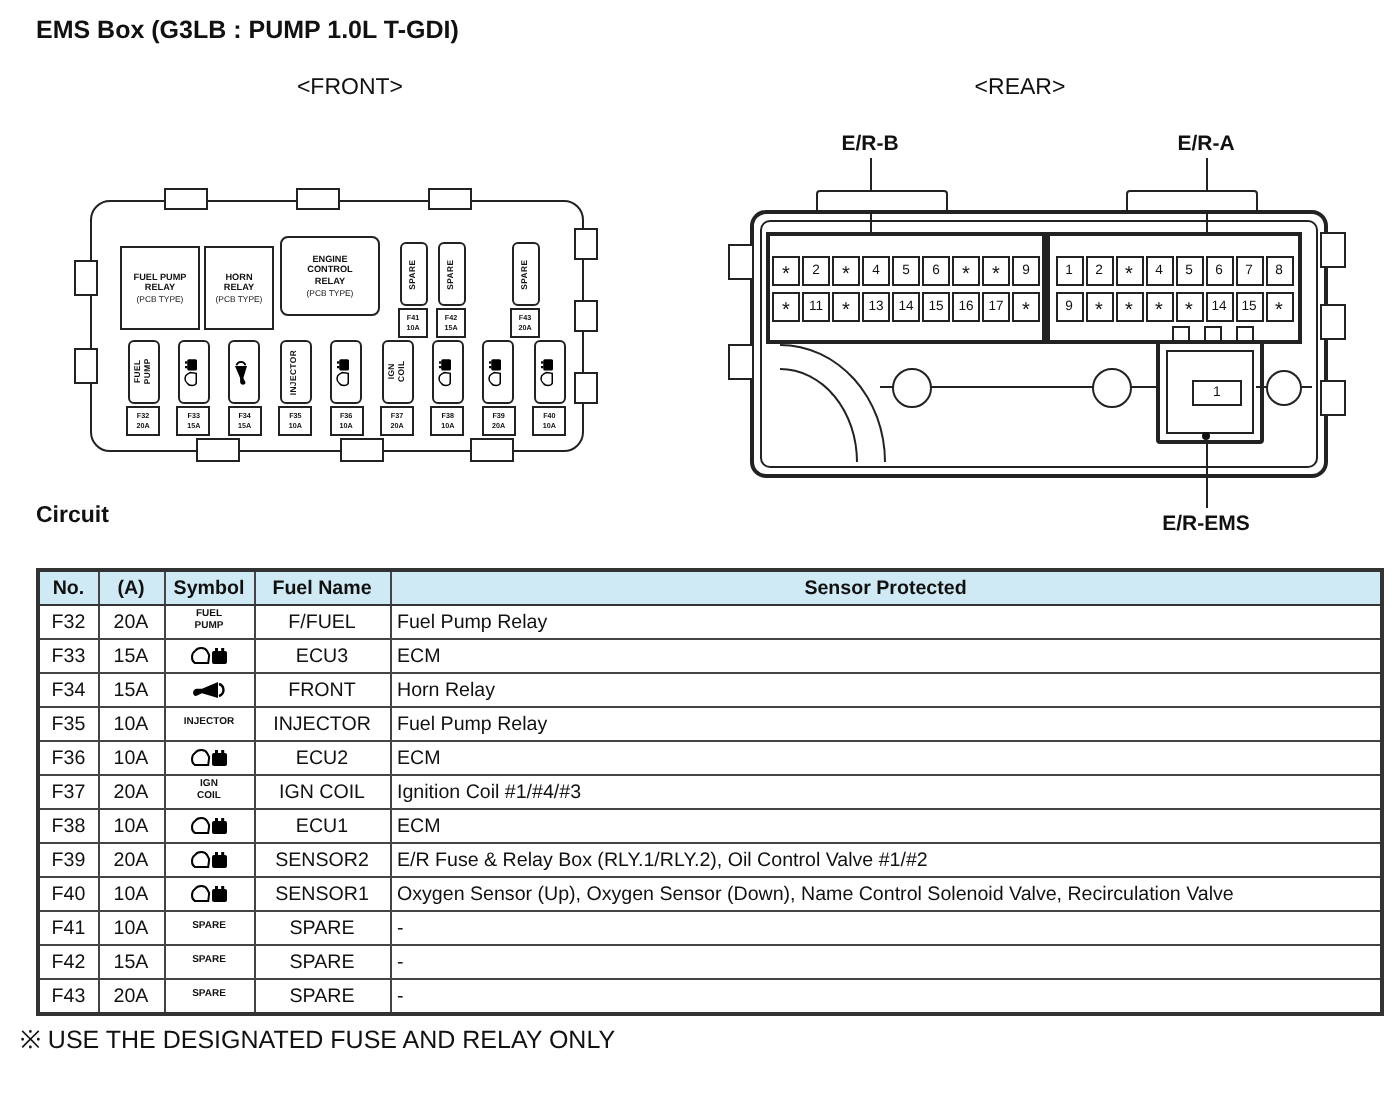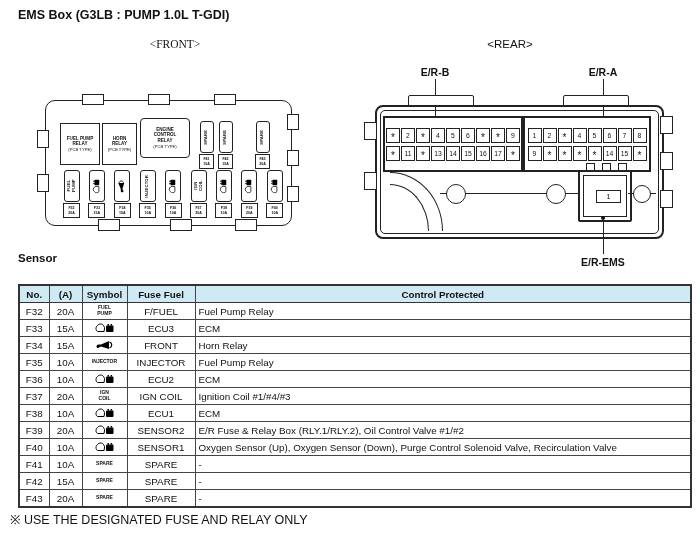--- a/index.html
+++ b/index.html
@@ -1,20 +1,20 @@
 <!DOCTYPE html>
 <html><head>
 <meta charset="utf-8">
 <style>
   html,body{margin:0;padding:0;background:#fff;}
   body{width:700px;height:550px;position:relative;font-family:"Liberation Sans",sans-serif;color:#111;overflow:hidden;}
   .abs{position:absolute;}
   
   #page-title{left:18px;top:8px;font-size:12.5px;font-weight:bold;}
-  #front-label{left:60px;top:38px;width:230px;text-align:center;font-size:11.5px;font-family:Liberation Serif, serif;}
+  #front-label{left:60px;top:38px;width:230px;text-align:center;font-size:11.5px;}
   #rear-label{left:395px;top:38px;width:230px;text-align:center;font-size:11.5px;}
   
   #front-diagram{left:30px;top:92px;width:300px;height:150px;}
   .front-outline{left:15px;top:8px;width:245px;height:124px;border:1.5px solid #222;border-radius:10px;}
   .tab{border:1.2px solid #222;background:#fff;}
   .relay{border:1.2px solid #222;background:#fff;display:flex;flex-direction:column;align-items:center;justify-content:center;text-align:center;}
   .relay .r-name{font-size:4.6px;font-weight:bold;line-height:1.25;white-space:pre-line;}
   .relay .r-sub{font-size:4.2px;line-height:1.3;}
   .vfuse{display:flex;flex-direction:column;align-items:center;}
   .vfuse-body{width:12px;height:30px;border:1px solid #222;border-radius:3px;display:flex;align-items:center;justify-content:center;background:#fff;}
@@ -388,36 +388,36 @@
   <div id="ems-box" class="abs">
     <div class="inner">
       <div id="ems-pin">1</div>
     </div>
   </div>
   <div class="dot abs" style="left:251px;top:156px;"></div>
   <div class="leader-v abs" style="left:253px;top:160px;height:34px;"></div>
   <div id="ems-label" class="abs">E/R-EMS</div>
 </div>
 
-<div id="table-heading" class="abs">Sensor</div>
+<div id="table-heading" class="abs">Circuit</div>
 <table id="circuit-table" class="abs">
   <colgroup>
     <col style="width:30px">
       <col style="width:33px">
       <col style="width:45px">
       <col style="width:68px">
       <col>
   </colgroup>
   <thead>
     <tr>
       <th>No.</th>
       <th>(A)</th>
       <th>Symbol</th>
-      <th>Fuse Fuel</th>
-      <th>Control Protected</th>
+      <th>Fuel Name</th>
+      <th>Sensor Protected</th>
     </tr>
   </thead>
   <tbody id="circuit-tbody">
       <tr>
         <td class="c">F32</td>
         <td class="c">20A</td>
         <td class="c">
           <div class="sym">
             <span class="sym-text">FUEL
 PUMP</span>
@@ -534,21 +534,21 @@
           <div class="sym">
             <svg width="20" height="12" viewBox="0 0 20 12">
               <path d="M2.5 9.5 C0.5 8.5 0.5 4.8 2.5 3.5 C4 1.4 7.6 1.6 8.6 3.6 L9.6 5.6 L9.1 9.5 Z" fill="#fff" stroke="#000" stroke-width="1"></path>
               <rect x="11" y="3.5" width="7.5" height="6.5" rx="1" fill="#000"></rect>
               <rect x="12.5" y="2" width="1.5" height="1.6" fill="#000"></rect>
               <rect x="15.6" y="2" width="1.5" height="1.6" fill="#000"></rect>
             </svg>
           </div>
         </td>
         <td class="c">SENSOR1</td>
-        <td class="l">Oxygen Sensor (Up), Oxygen Sensor (Down), Purge Control Solenoid Valve, Recirculation Valve</td>
+        <td class="l">Oxygen Sensor (Up), Oxygen Sensor (Down), Name Control Solenoid Valve, Recirculation Valve</td>
       </tr>
       <tr>
         <td class="c">F41</td>
         <td class="c">10A</td>
         <td class="c">
           <div class="sym">
             <span class="sym-text">SPARE</span>
           </div>
         </td>
         <td class="c">SPARE</td>

